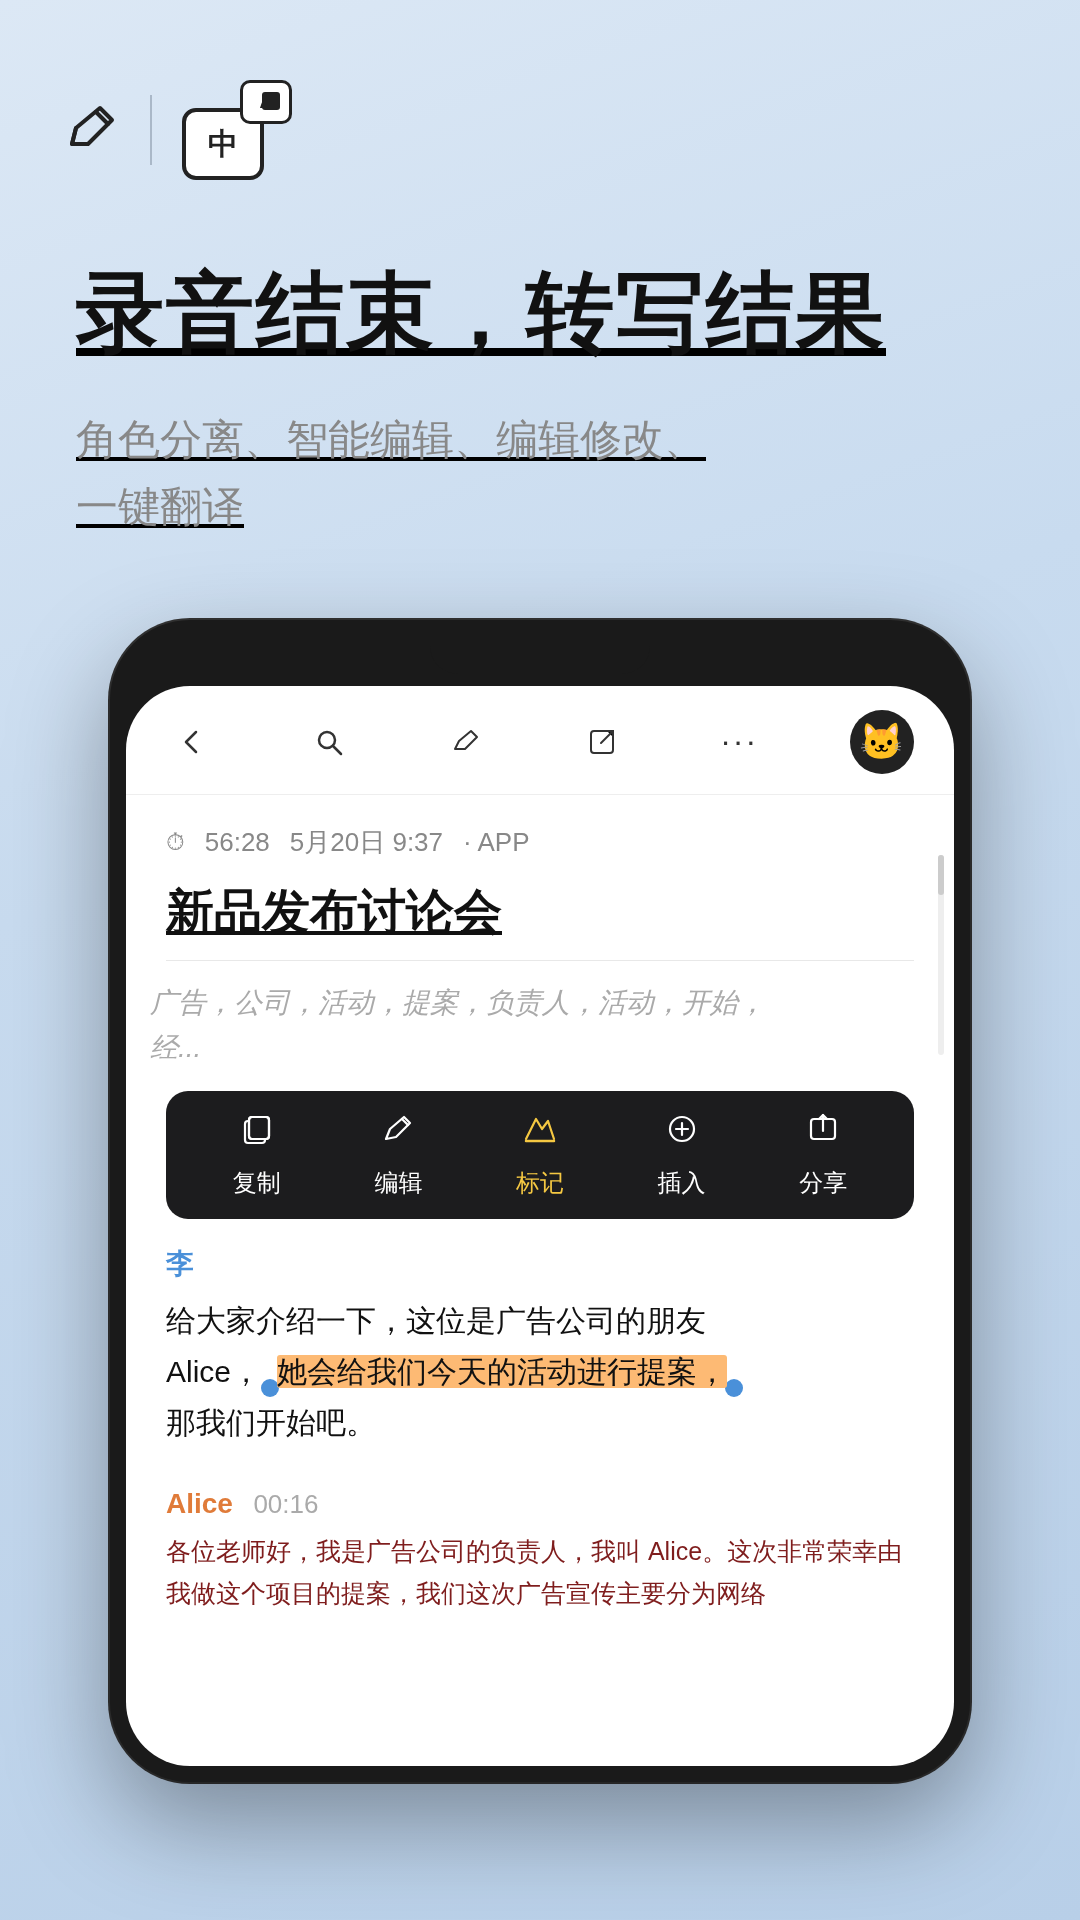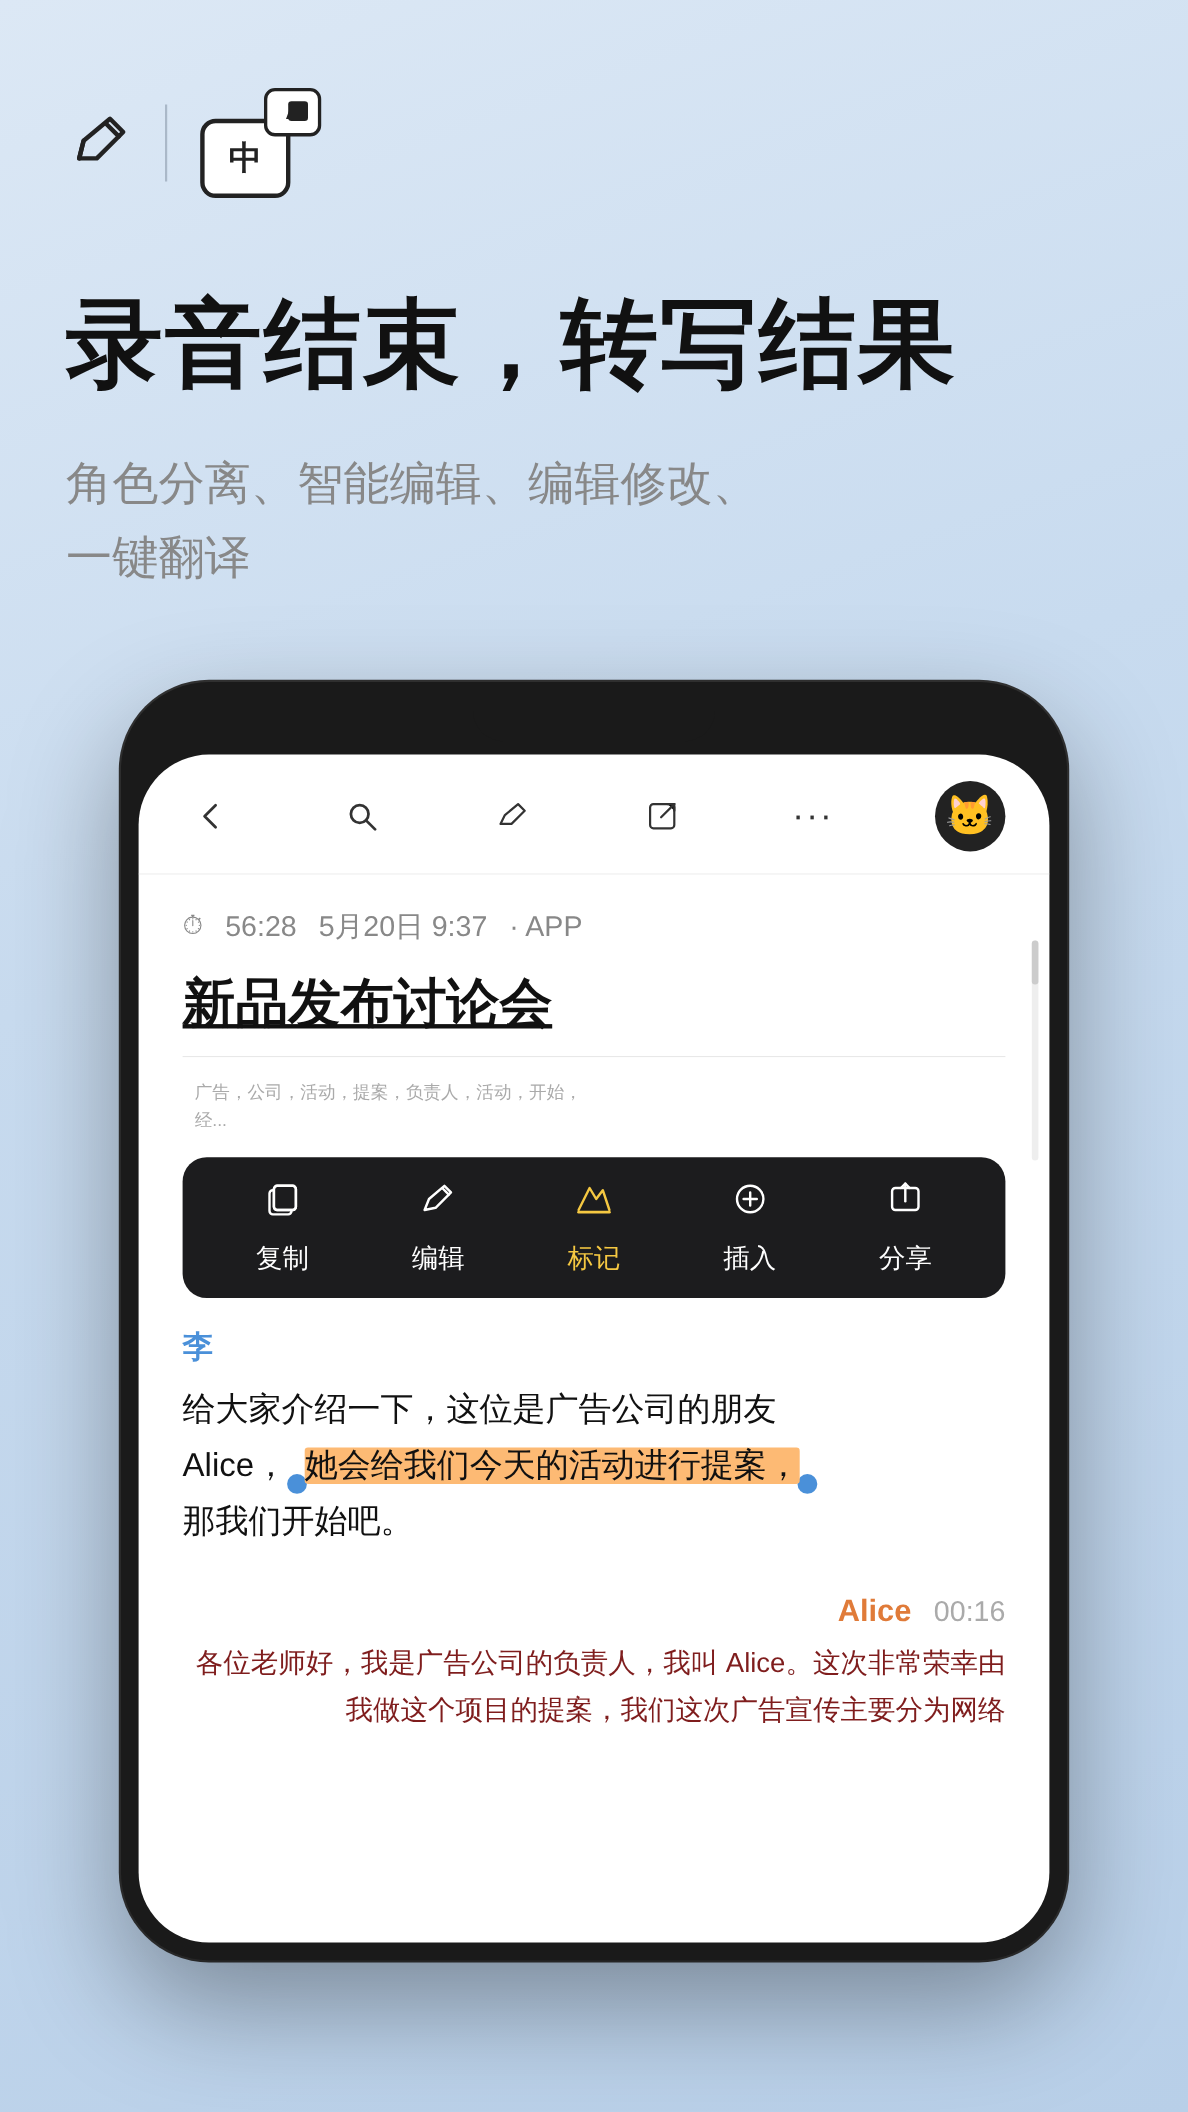--- a/index.html
+++ b/index.html
@@ -39,21 +39,22 @@
     }
 
     .translate-icon {
       display: flex;
       align-items: center;
       justify-content: center;
     }
 
     
     .hero-section {
-      padding: 40px 60px 20px 60px;
+      padding: 40px 60px 20px 76px;
+      text-decoration: underline;
     }
 
     .hero-title {
       font-size: 88px;
       font-weight: 900;
       color: #111;
       line-height: 1.2;
       letter-spacing: 2px;
       margin-bottom: 40px;
     }
@@ -155,24 +156,25 @@
       text-decoration: underline;
     }
 
     .doc-divider {
       height: 1px;
       background: #e8e8e8;
       margin: 0 40px;
     }
 
     .doc-tags {
-      padding: 20px 51px;
+      padding: 20px 24px;
       color: #aaa;
-      font-size: 16px;
+      font-size: 28px;
       line-height: 1.6;
+      font-style: italic;
     }
 
     
     .context-menu {
       margin: 0 40px 16px 40px;
       background: #1c1c1e;
       border-radius: 22px;
       padding: 12px 20px 20px 20px;
       display: flex;
       justify-content: space-around;
@@ -276,21 +278,20 @@
     .phone-scrollbar-thumb {
       width: 6px;
       height: 40px;
       background: #ccc;
       border-radius: 3px;
     }
 
     
     .alice-block {
       padding: 20px 40px;
-      text-align: right;
     }
 
     .alice-speaker {
       color: #e07b39;
       font-size: 28px;
       font-weight: 600;
     }
 
     .alice-time {
       color: #aaa;

